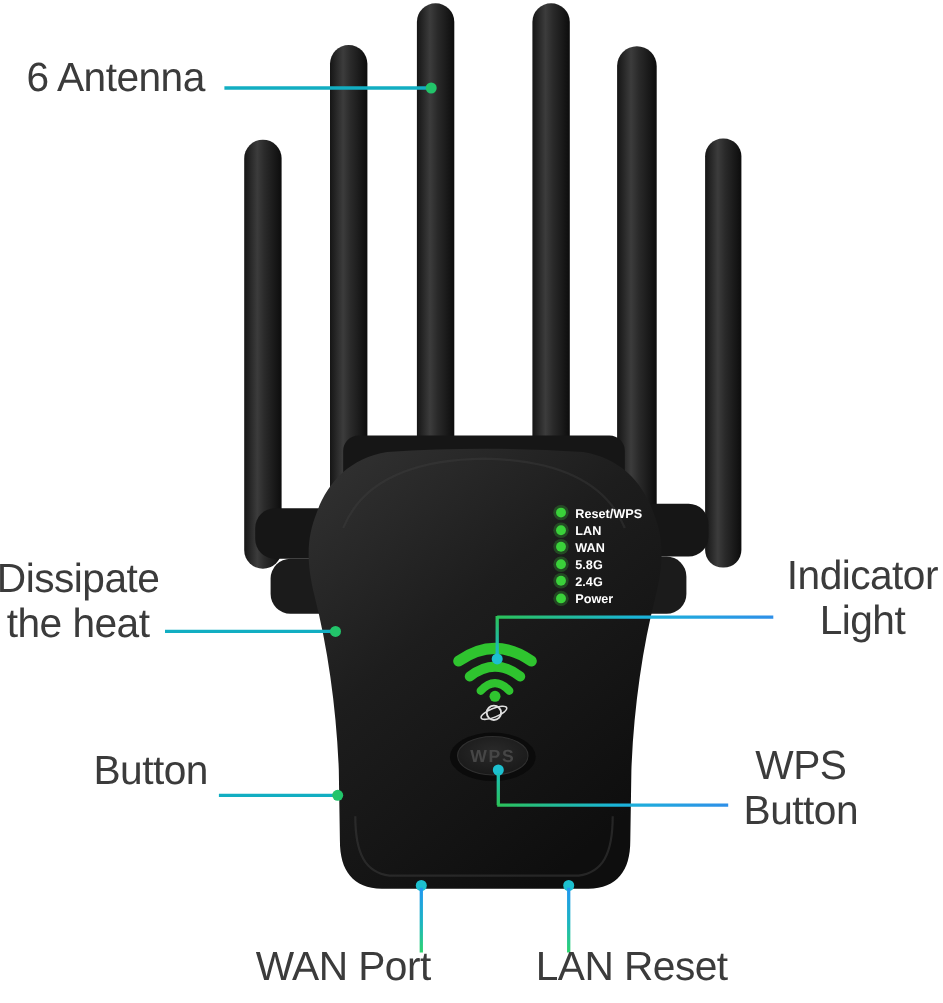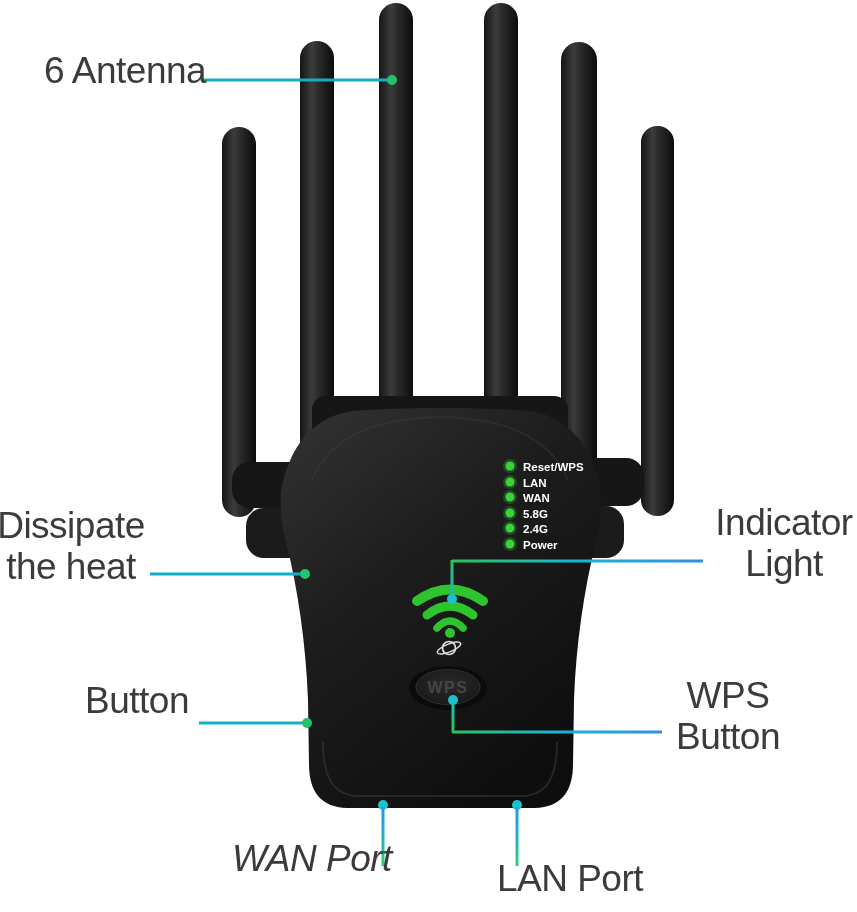--- a/index.html
+++ b/index.html
@@ -187,21 +187,21 @@
       <line x1="452" y1="732" x2="662" y2="732" stroke="url(#gradWps)" stroke-width="3"></line>
 
       <circle cx="383" cy="805" r="5" fill="#1cc0cf"></circle>
       <line x1="383" y1="807" x2="383" y2="866" stroke="url(#gradPort)" stroke-width="3"></line>
 
       <circle cx="517" cy="805" r="5" fill="#1cc0cf"></circle>
       <line x1="517" y1="807" x2="517" y2="866" stroke="url(#gradPort)" stroke-width="3"></line>
     </g>
   </svg>
 
-  <div class="callout" style="left:24px; top:50px;margin-left:20px;">
+  <div class="callout" style="left:24px; top:50px;">
     <span>6 Antenna</span>
   </div>
 
   <div class="callout center" style="left:-11px; top:505px; width:164px;">
     <span>Dissipate</span>
     <span>the heat</span>
   </div>
 
   <div class="callout center" style="left:55px; top:680px; width:164px;">
     <span>Button</span>
@@ -210,21 +210,21 @@
   <div class="callout center" style="left:702px; top:502px; width:164px;">
     <span>Indicator</span>
     <span>Light</span>
   </div>
 
   <div class="callout center" style="left:646px; top:675px; width:164px;">
     <span>WPS</span>
     <span>Button</span>
   </div>
 
-  <div class="callout center" style="left:229px; top:838px; width:166px;font-style:italic;">
+  <div class="callout center" style="left:229px; top:858px; width:166px;">
     <span>WAN Port</span>
   </div>
 
   <div class="callout center" style="left:487px; top:858px; width:166px;">
-    <span>LAN Port</span>
+    <span>LAN Reset</span>
   </div>
 
 </div>
 
 </body></html>

